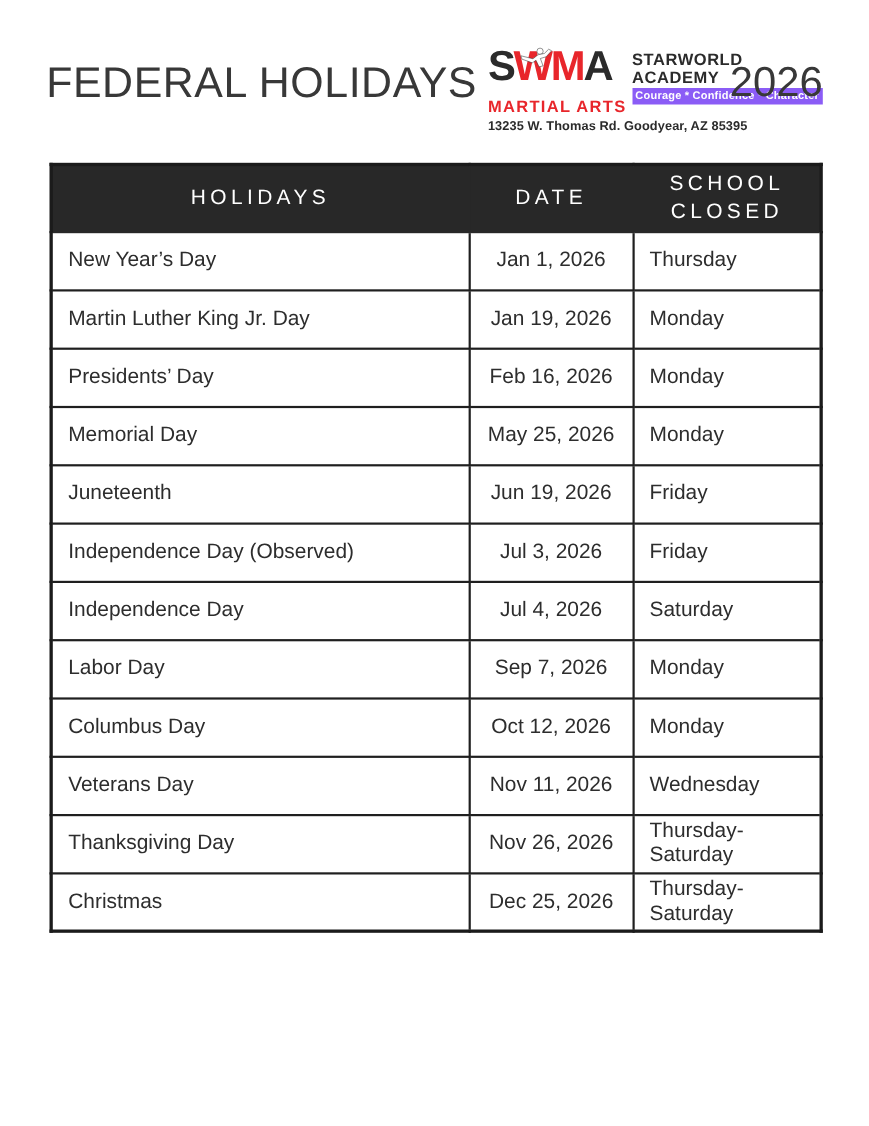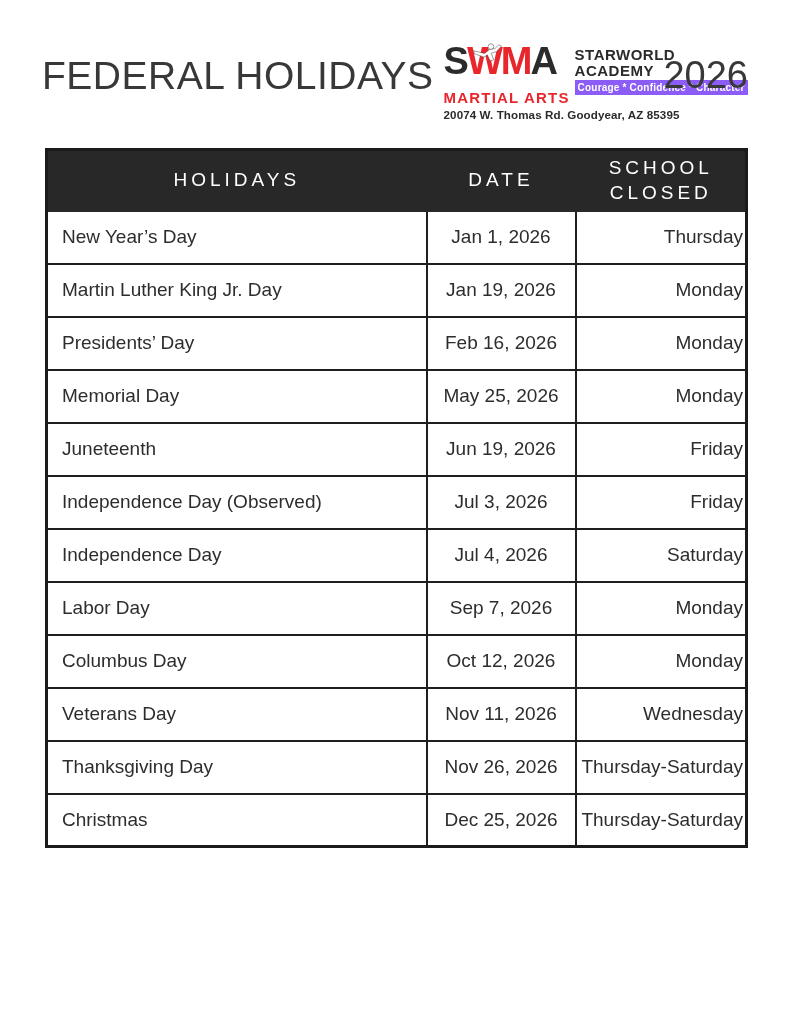--- a/index.html
+++ b/index.html
@@ -77,21 +77,21 @@
     border:2px solid #282828; text-align:center;
     vertical-align:middle;
   }
   td {
     border:2px solid #1f1f1f;
     height:53px; vertical-align:middle;
     font-size:19px; color:#2d2d2d; background:#ffffff;
   }
   td.holiday { text-align:left; padding-left:14px;margin-left:32px; }
   td.date    { text-align:center; }
-  td.closed  { text-align:right; padding:0 2px; }
+  td.closed  { text-align:left; padding:0 14px; }
 </style>
 </head>
 <body>
 
 <div class="page">
 
   <div class="masthead">
     <div class="page-title">FEDERAL HOLIDAYS</div>
 
     <div class="logo">
@@ -107,21 +107,21 @@
             </svg>
           </div>
           <div class="martial-arts">MARTIAL ARTS</div>
         </div>
         <div class="logo-right">
           <div class="academy-line">STARWORLD</div>
           <div class="academy-line">ACADEMY</div>
           <div class="tagline">Courage * Confidence * Character</div>
         </div>
       </div>
-      <div class="address">20074 W. Thomas Rd. Goodyear, AZ 85395</div>
+      <div class="address">13235 W. Thomas Rd. Goodyear, AZ 85395</div>
     </div>
 
     <div class="year">2026</div>
   </div>
 
   <table class="holidays">
     <colgroup>
         <col class="c-holiday">
         <col class="c-date">
         <col class="c-closed">

